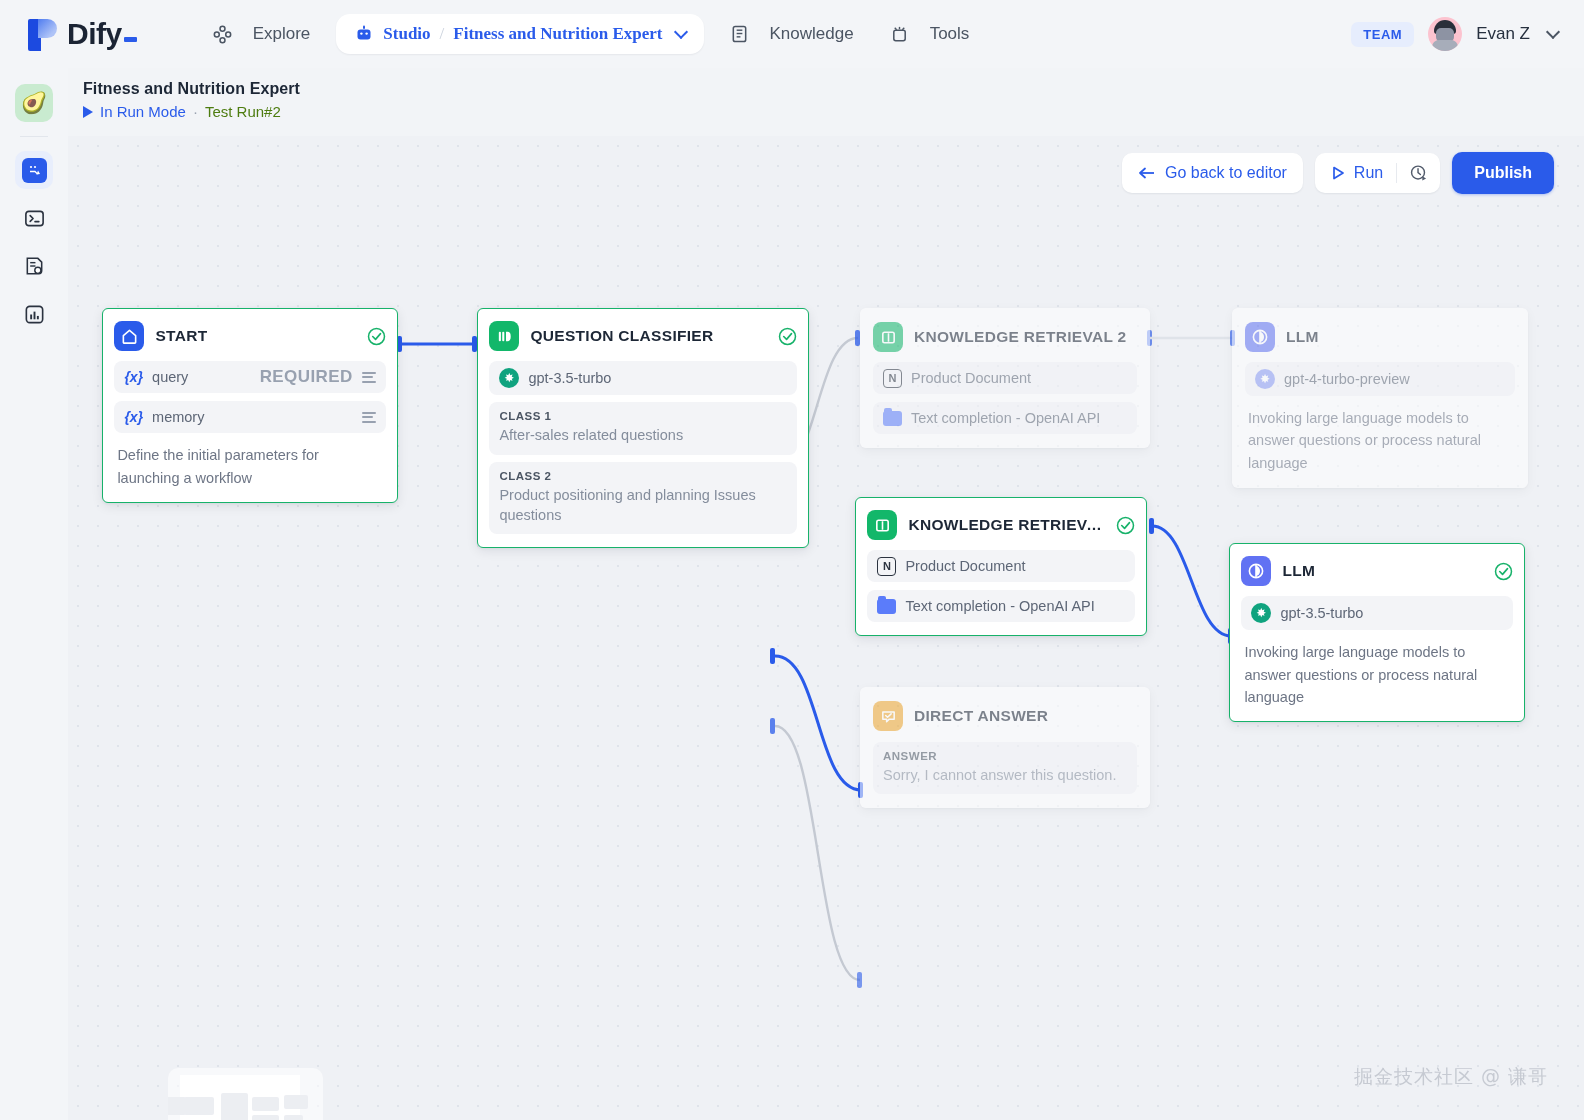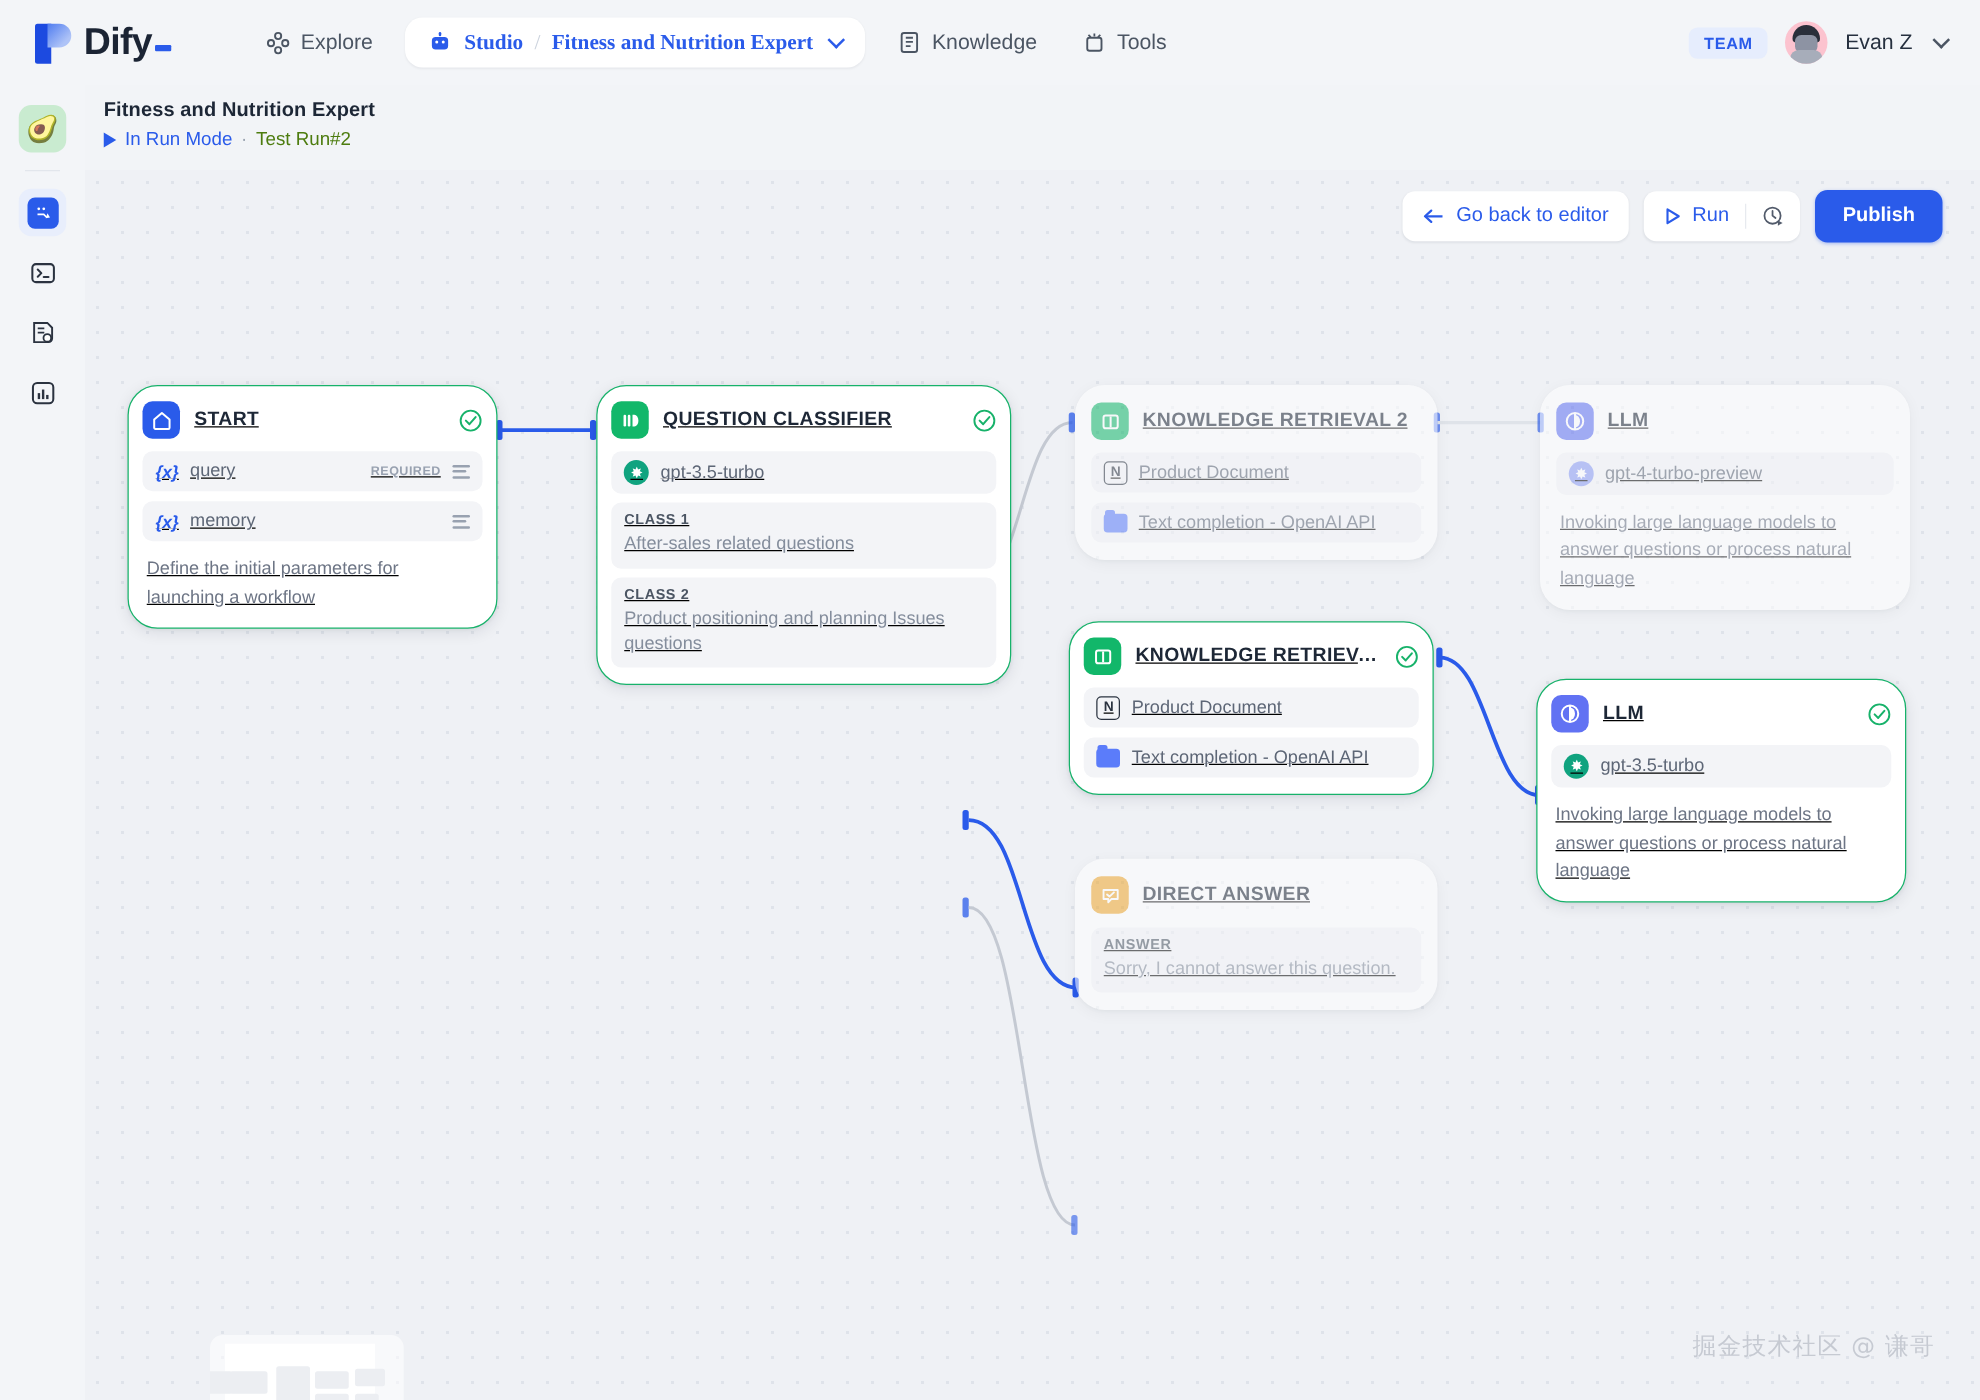--- a/index.html
+++ b/index.html
@@ -33,21 +33,21 @@
     font-size: 30px; font-weight: bold; color: #1b2434;
     margin-left: 9px; letter-spacing: -0.5px;
   }
   .brand-caret {
     display:inline-block; width: 13px; height: 5px; background: #2a5bea;
     border-radius:1px; margin-left:2px; vertical-align: 2px;
   }
 
   .nav { display: flex; align-items: center; margin-left: 60px; gap: 4px; }
   .nav-item {
-    display: flex; align-items: center; gap: 9px;
+    display: flex; align-items: center; gap: 21px;
     padding: 9px 16px; border-radius: 10px;
     font-size: 17px; color: #4b5563; cursor: pointer;
   }
   .nav-pill {
     display: flex; align-items: center; gap: 9px;
     background: #ffffff; border-radius: 14px;
     padding: 10px 18px;
     box-shadow: 0 1px 2px rgba(16,24,40,.06);
     margin: 0 6px;
     font-family: Liberation Serif, serif;
@@ -146,24 +146,23 @@
   .canvas {
     position:absolute; left:68px; top:136px; width: 1516px; height: 984px;
     background-color: #eff1f5;
     background-image: radial-gradient(#dfe3ea 1.2px, transparent 1.2px);
     background-size: 20px 20px;
     overflow:hidden;
   }
   .edges { position:absolute; left:0; top:0; width:1516px; height:984px; }
 
   .node {
-    position:absolute; background:#fff; border-radius: 24px;
+    position:absolute; background:#fff; border-radius: 6px;
     box-shadow: 0 3px 12px rgba(16,24,40,.09), 0 1px 3px rgba(16,24,40,.05);
     padding: 12px 13px 14px 13px;
-    text-decoration: underline;
   }
   .node.sel { border: 1.6px solid #17b26a; padding: 10.4px 11.4px 12.4px 11.4px; }
   .node.faded { opacity: .55; }
 
   .nhead { display:flex; align-items:center; gap: 11px; height: 34px; }
   .nicon {
     width:30px;height:30px;border-radius:8px; flex:0 0 30px;
     display:flex;align-items:center;justify-content:center;
   }
   .nicon.blue { background:#2a5bea; }
@@ -175,21 +174,21 @@
     white-space:nowrap; overflow:hidden; text-overflow:ellipsis;
   }
   .ncheck { margin-left:auto; width:19px;height:19px; flex:0 0 19px;}
 
   .nrow {
     display:flex; align-items:center; gap:9px;
     background:#f3f4f7; border-radius: 8px;
     height: 32px; padding: 0 10px; margin-top: 8px;
     font-size: 14.5px; color:#5d6676;
   }
-  .nrow .req { margin-left:auto; font-size:10px; color:#98a1b0; letter-spacing:.4px; font-weight:600;}
+  .nrow .req { margin-left:auto; font-size:17px; color:#98a1b0; letter-spacing:.4px; font-weight:600;}
   .varx { color:#2a5bea; font-size:14px; font-weight:600; font-style:italic; }
   .hamb { width:14px; display:flex; flex-direction:column; gap:2.5px; }
   .hamb i { display:block; height:1.8px; background:#98a1b0; border-radius:1px;}
   .hamb i:nth-child(2){ width:11px;}
   .hamb i:nth-child(3){ width:14px;}
 
   .ndesc { font-size:14.5px; color:#6b7policy; }
   .ndesc { font-size:14.5px; color:#6d7585; line-height:1.55; margin-top: 11px; padding: 0 3px; }
 
   .class-box { background:#f3f4f7; border-radius:8px; padding: 8px 10px 9px 10px; margin-top:7px; }

